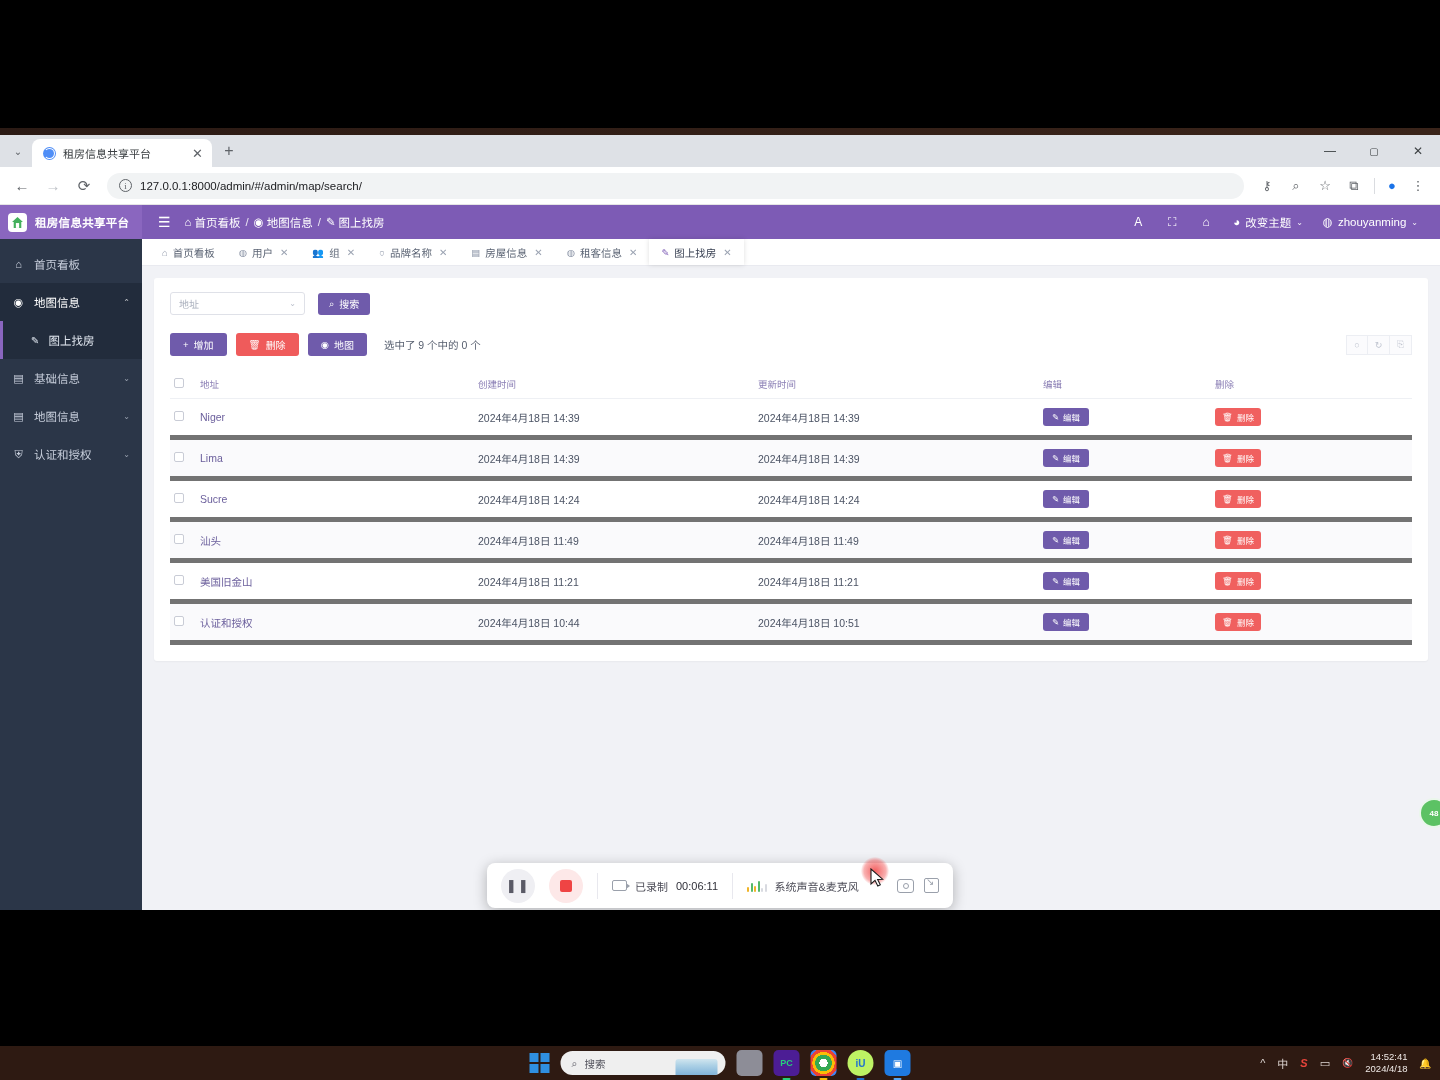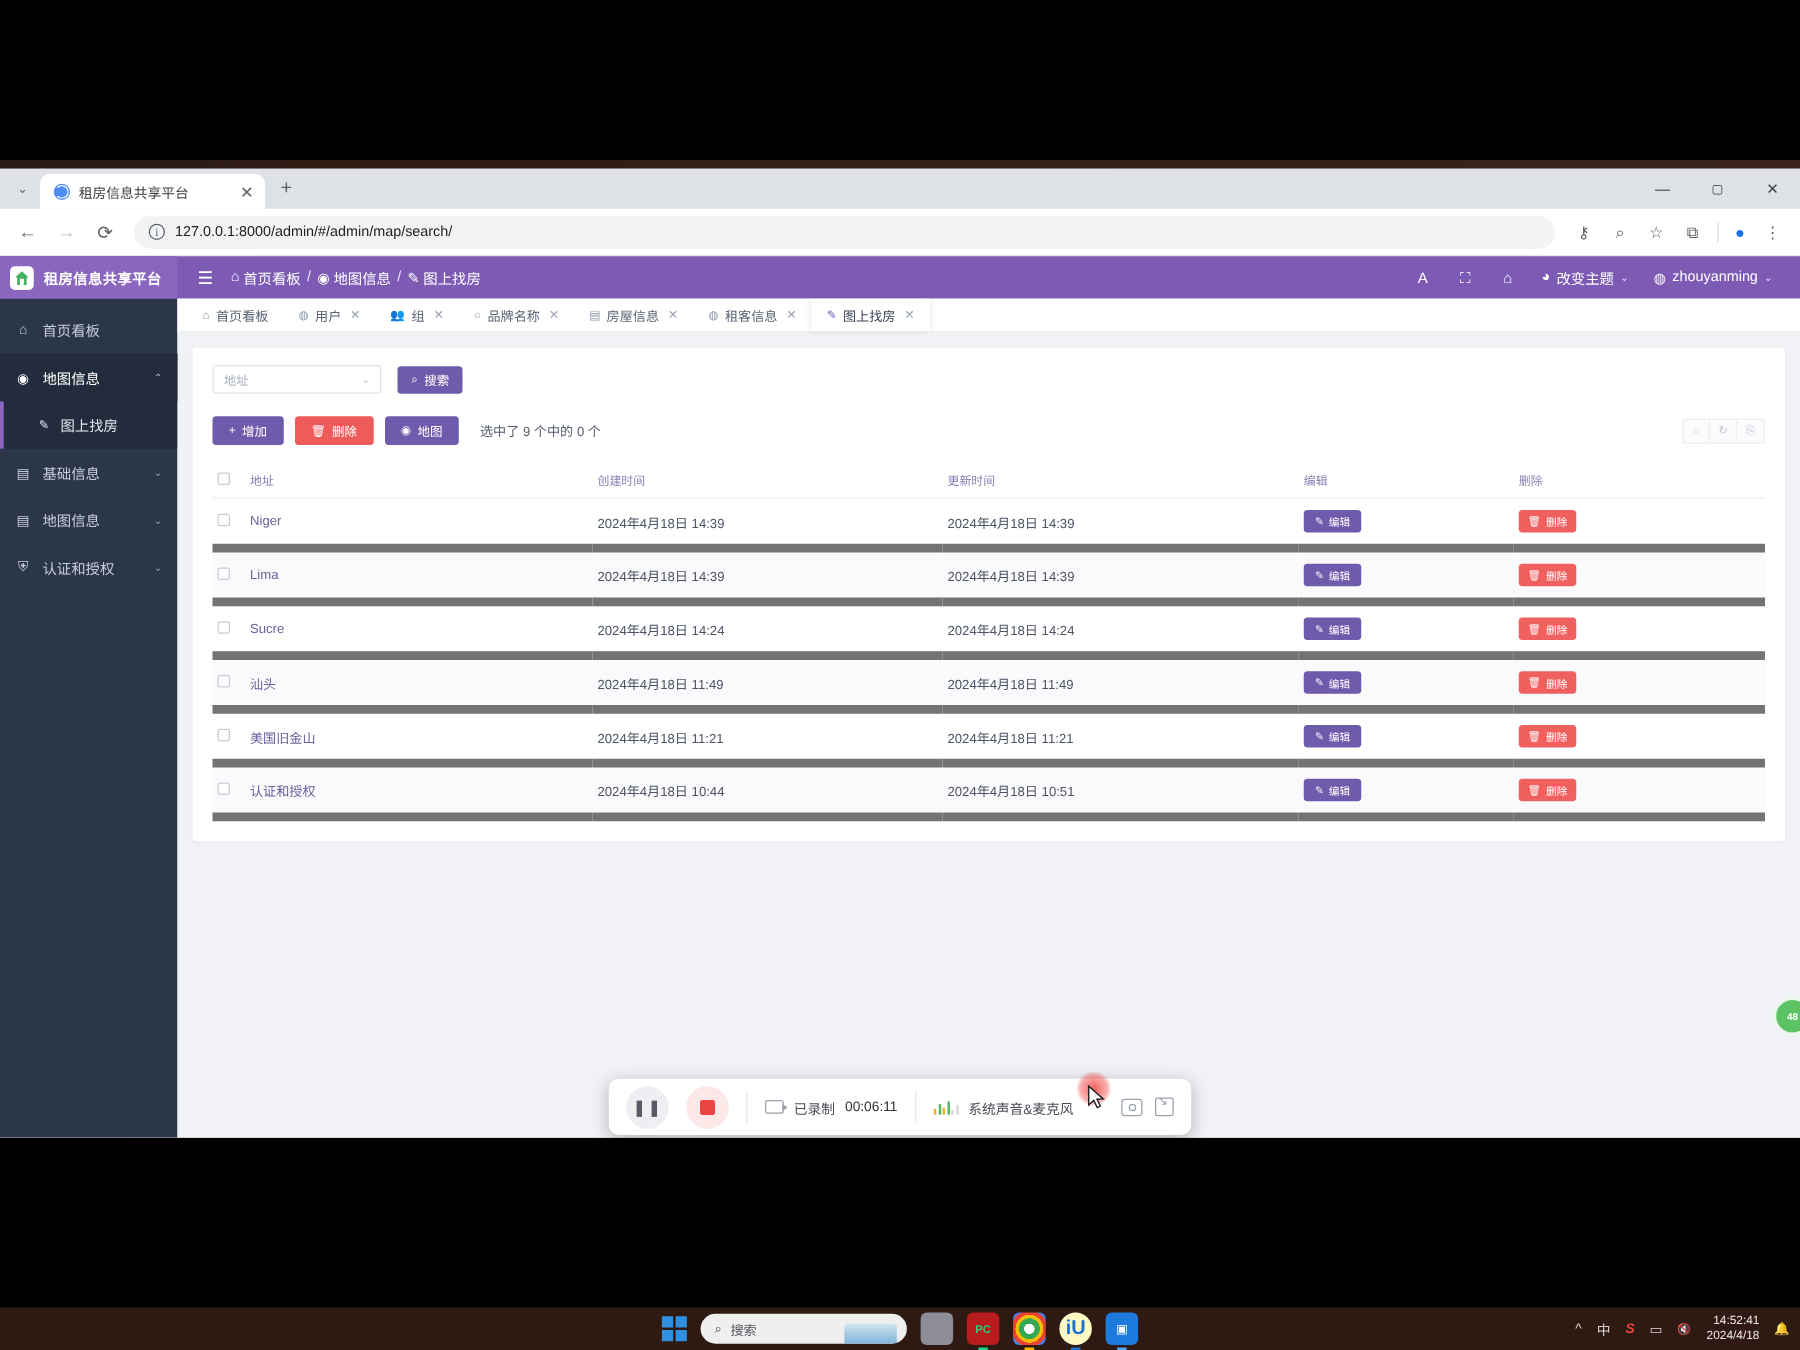--- a/index.html
+++ b/index.html
@@ -166,21 +166,21 @@
   }
   .mini-btn + .mini-btn { border-left: none; }
 
   table.grid { width: 100%; border-collapse: collapse; margin-top: 14px; }
   table.grid th {
     text-align: left; font-size: 9.5px; font-weight: normal; color: #8b7fb5;
     padding: 7px 4px; border-bottom: 1px solid #eef0f4;
   }
   table.grid td {
     font-size: 10.5px; color: #4b5364; padding: 9px 4px;
-    border-bottom: 7px solid #737373;
+    border-bottom: 5px solid #737373;
   }
   table.grid tbody tr:nth-child(even) { background: #fafafc; }
   .c-check { width: 26px; }
   .c-addr  { width: 278px; }
   .c-time  { width: 280px; }
   .c-time2 { width: 285px; }
   .c-edit  { width: 172px; }
   .addr-link { color: #6b5f9c; cursor: pointer; }
   .cb {
     width: 10px; height: 10px; border: 1px solid #c9ccd6; border-radius: 2px;
@@ -610,25 +610,25 @@
           <i></i>
           <i></i>
           <i></i>
         </span>
       <div class="tb-search">
         <span>⌕</span>
         <span>搜索</span>
         <span class="pic"></span>
       </div>
       <span class="tb-app" style="background:#8d8d97"></span>
-      <span class="tb-app" style="background:#b91c1c;color:#26d07c;font-weight:bold;font-size:9px">PC<span class="dot" style="background:#26d07c"></span></span>
+      <span class="tb-app" style="background:#4c1d95;color:#26d07c;font-weight:bold;font-size:9px">PC<span class="dot" style="background:#26d07c"></span></span>
       <span class="tb-app" style="background:radial-gradient(circle at 50% 50%,#fff 22%,#34a853 23% 45%,#fbbc05 46% 60%,#ea4335 61% 78%,#4285f4 79%)">
           <span class="dot" style="background:#fbbc05"></span>
         </span>
-      <span class="tb-app" style="background:#fef9c3;color:#1f6fd0;font-weight:bold;font-size:16px;border-radius:50%">iU<span class="dot" style="background:#1f6fd0"></span></span>
+      <span class="tb-app" style="background:#bef264;color:#1f6fd0;font-weight:bold;font-size:10px;border-radius:50%">iU<span class="dot" style="background:#1f6fd0"></span></span>
       <span class="tb-app" style="background:#1f7ae0;color:#fff;font-size:10px">▣<span class="dot" style="background:#56a8f5"></span></span>
     </div>
     <div class="tb-right">
       <span class="tray-ico">^</span>
       <span class="tray-ico">中</span>
       <span class="tray-ico" style="color:#e8453c;font-weight:bold;font-style:italic">S</span>
       <span class="tray-ico">▭</span>
       <span class="tray-ico" style="font-size:9px">🔇</span>
       <span class="tb-clock">
         <div>14:52:41</div>

